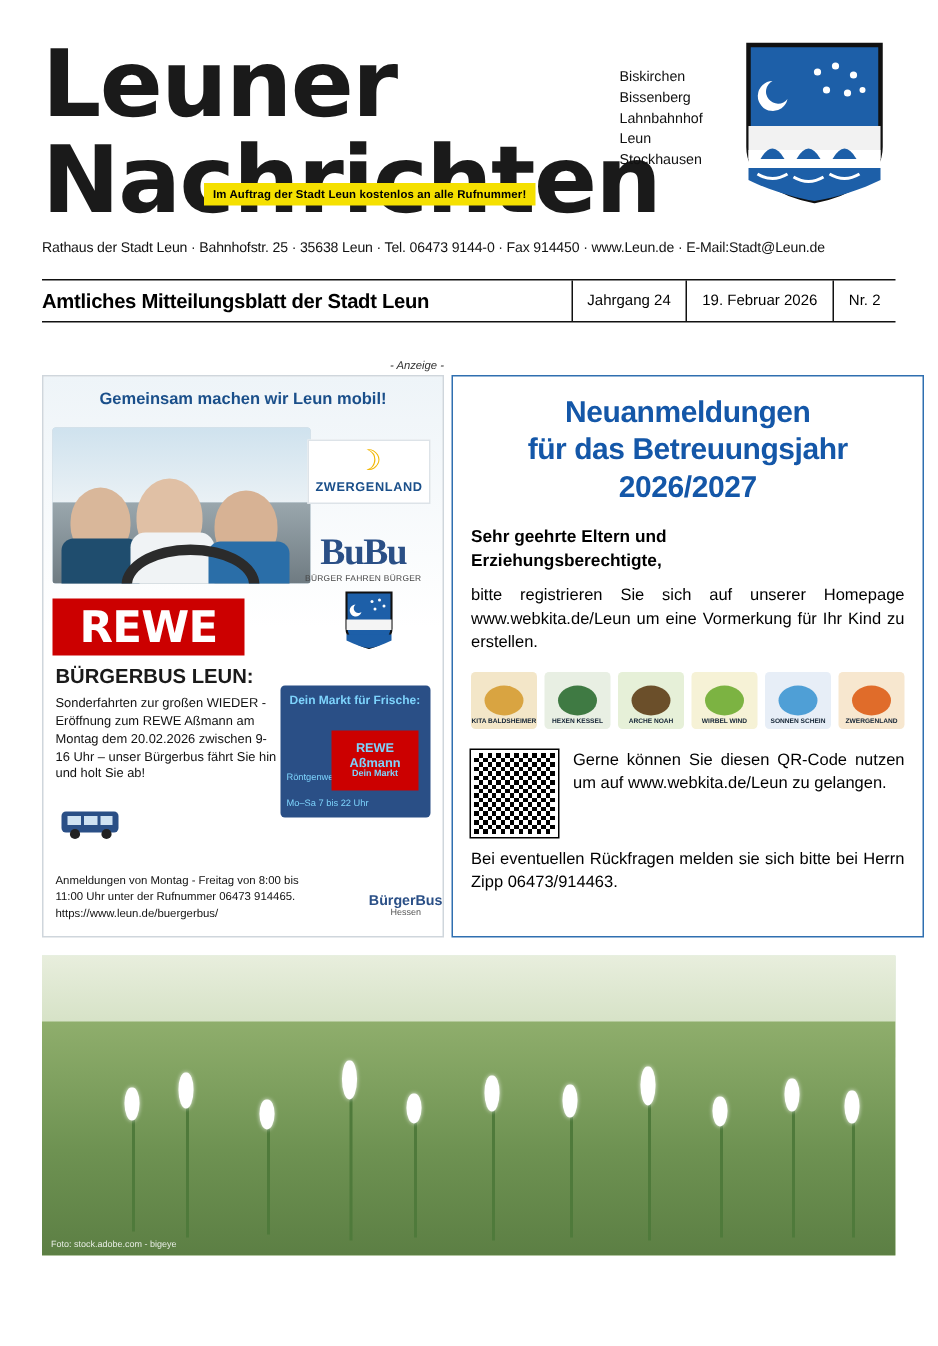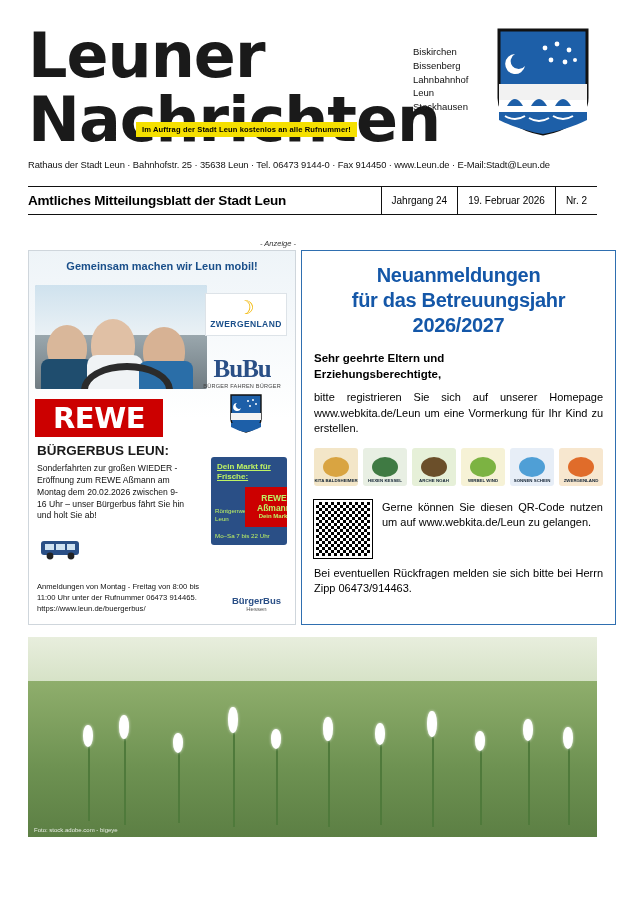--- a/index.html
+++ b/index.html
@@ -259,27 +259,26 @@
     top: 212px;
     width: 150px;
     font-size: 8.6px;
     line-height: 1.38;
     color: #111;
   }
   .ad-card {
     position: absolute;
     right: 8px;
     top: 206px;
-    width: 76px;
+    width: 100px;
     height: 88px;
     background: #2a4f86;
     border-radius: 3px;
     overflow: hidden;
-    color: #bef264;
-    text-decoration: underline;
+    color: #7dd3fc;
   }
   .ad-card .t1 {
     font-size: 8px; font-weight: bold; padding: 5px 6px 0; line-height: 1.2;
   }
   .ad-card .red {
     position:absolute; left: 34px; top: 30px; width: 58px; height: 40px;
     background:#cc0000; display:flex; align-items:center; justify-content:center;
     flex-direction: column; font-size: 8.5px; font-weight:bold; line-height:1.15;
   }
   .ad-card .hours {
@@ -296,21 +295,21 @@
     position: absolute;
     left: 8px;
     bottom: 10px;
     width: 178px;
     font-size: 7.6px;
     line-height: 1.45;
     color: #111;
   }
   .ad-foot-logo {
     position: absolute;
-    right: 14px;
+    right: 0;
     bottom: 12px;
     text-align: center;
   }
   .ad-foot-logo .bb {
     font-size: 9.5px;
     font-weight: bold;
     color: #2a4f86;
   }
   .ad-foot-logo .hes {
     font-size: 6px;

